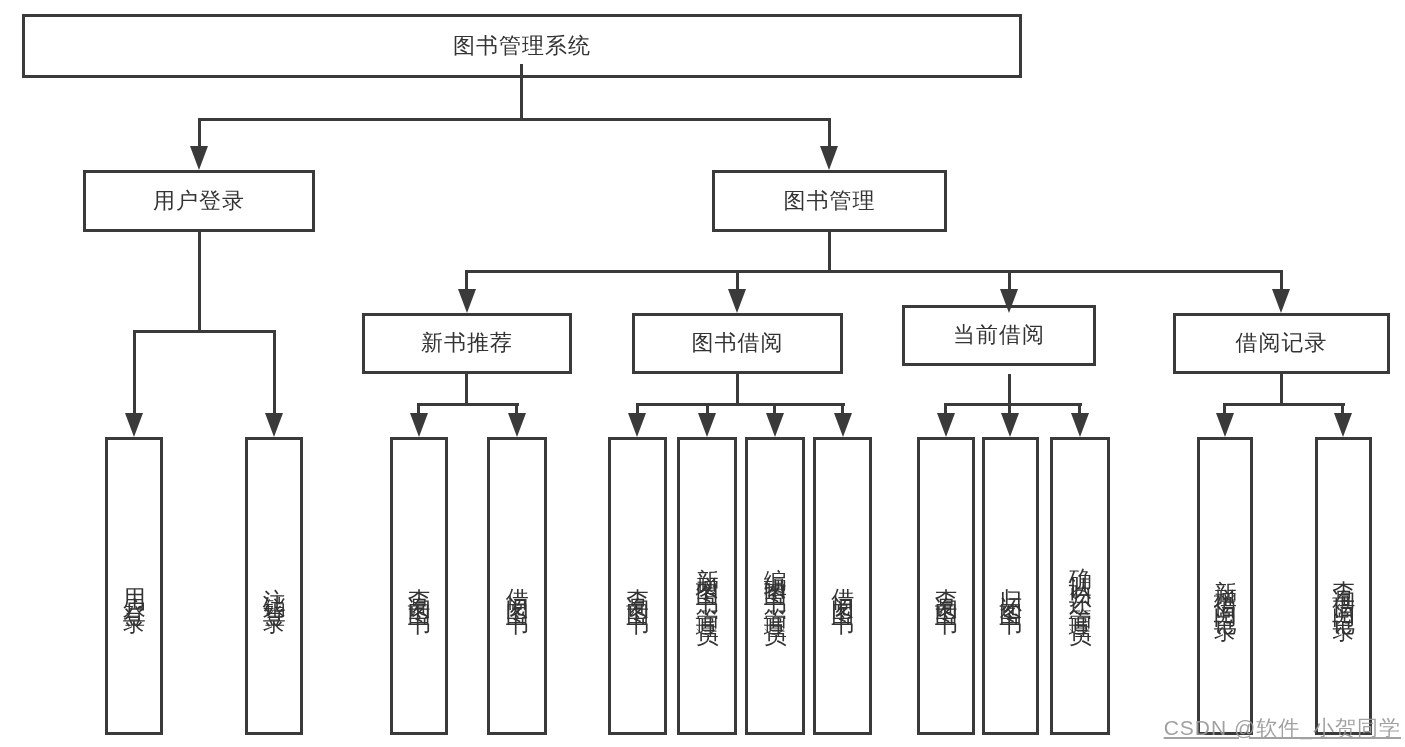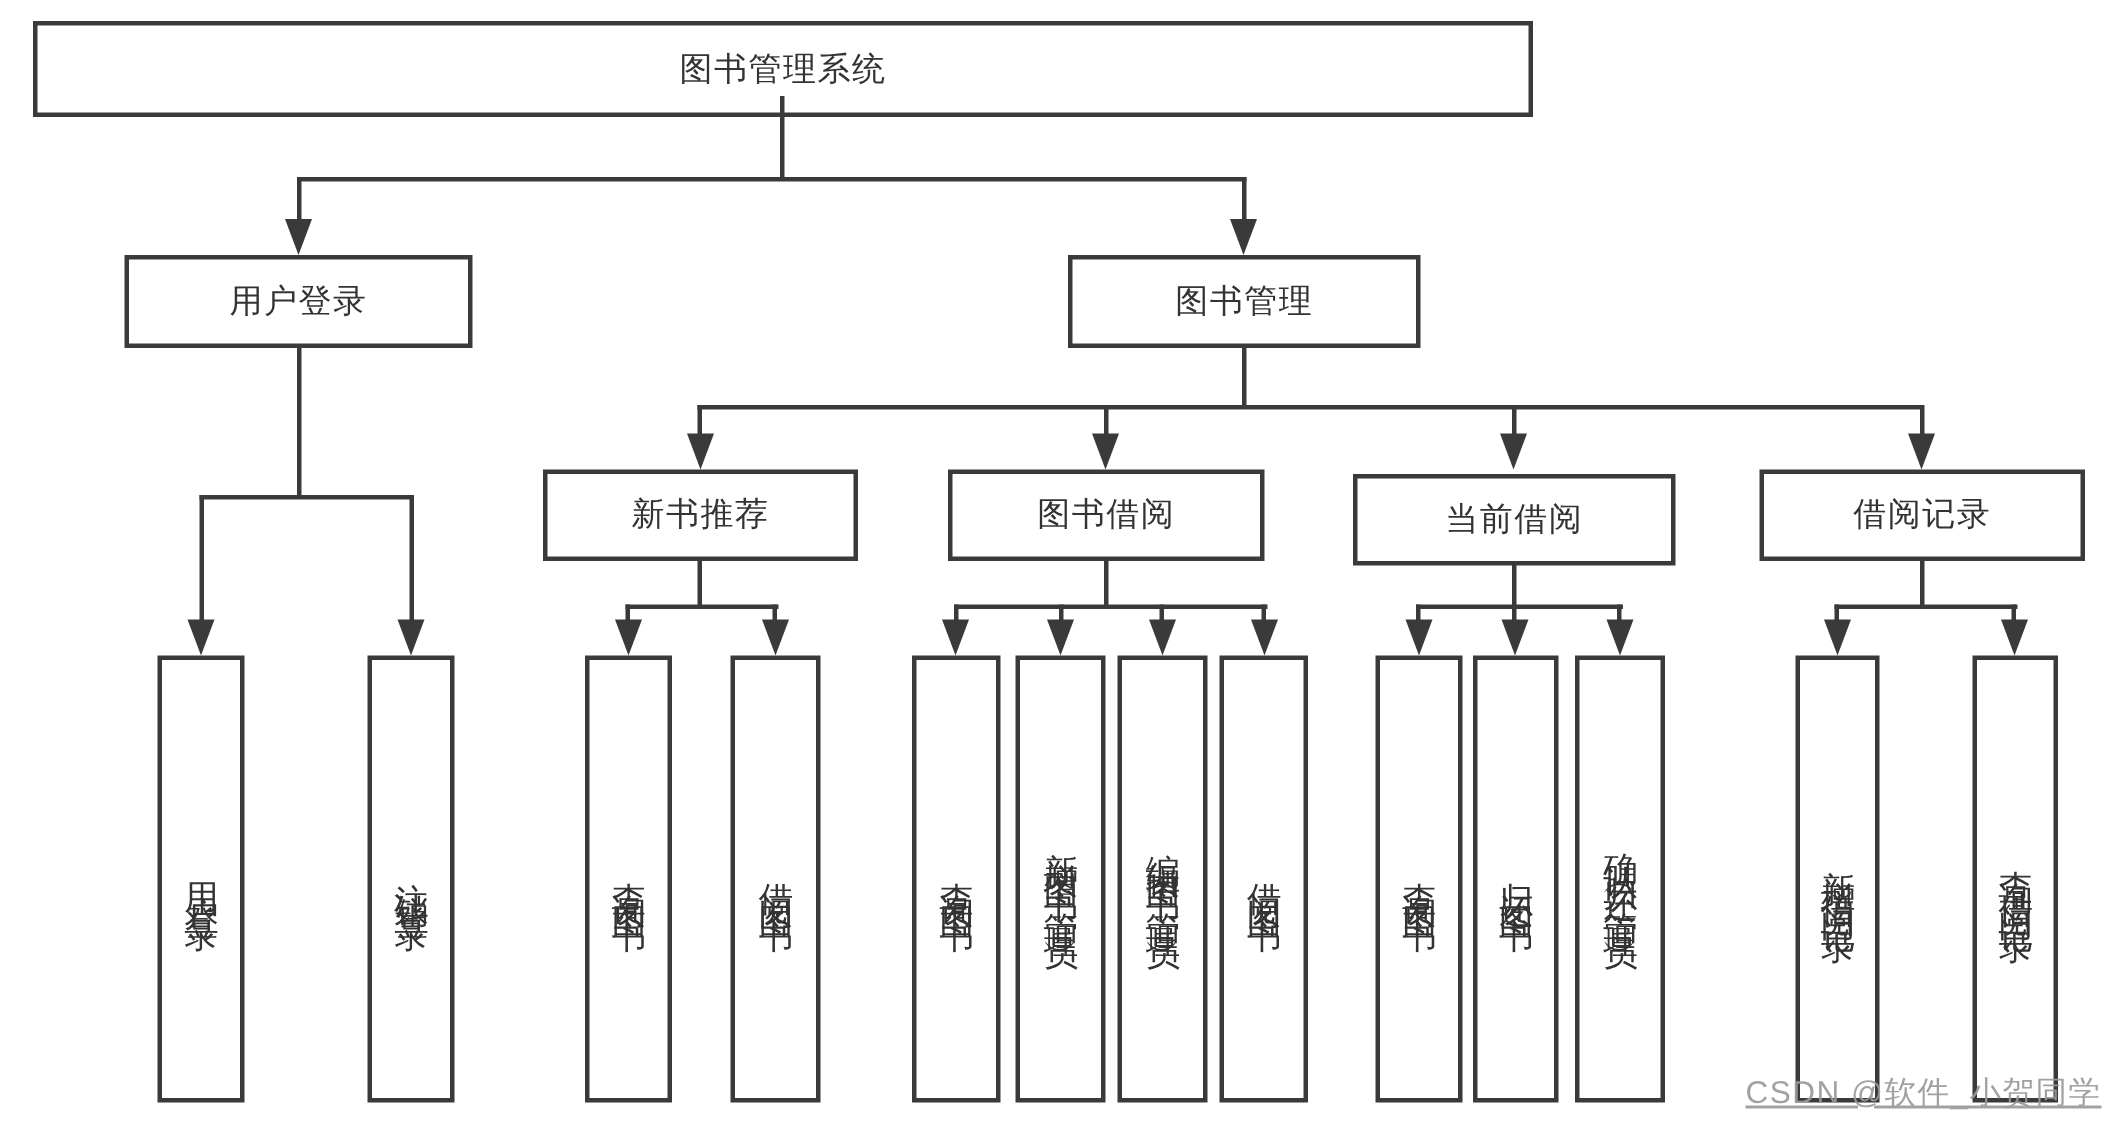--- a/index.html
+++ b/index.html
@@ -37,21 +37,21 @@
 
 <div class="stage">
 
   <div class="box h" style="left:22px;top:14px;width:1000px;height:64px">图书管理系统</div>
 
   <div class="box h" style="left:83px;top:170px;width:232px;height:62px">用户登录</div>
   <div class="box h" style="left:712px;top:170px;width:235px;height:62px">图书管理</div>
 
   <div class="box h" style="left:362px;top:313px;width:210px;height:61px">新书推荐</div>
   <div class="box h" style="left:632px;top:313px;width:211px;height:61px">图书借阅</div>
-  <div class="box h" style="left:902px;top:316px;width:215px;height:61px">当前借阅</div>
+  <div class="box h" style="left:902px;top:305px;width:194px;height:61px">当前借阅</div>
   <div class="box h" style="left:1173px;top:313px;width:217px;height:61px">借阅记录</div>
 
   <div class="box v" style="left:105px;top:437px;width:58px;height:298px">用户登录</div>
   <div class="box v" style="left:245px;top:437px;width:58px;height:298px">注销登录</div>
 
   <div class="box v" style="left:390px;top:437px;width:58px;height:298px">查询图书</div>
   <div class="box v" style="left:487px;top:437px;width:60px;height:298px">借阅图书</div>
 
   <div class="box v" style="left:608px;top:437px;width:59px;height:298px">查询图书</div>
   <div class="box v" style="left:677px;top:437px;width:60px;height:298px">新增图书（管理员）</div>

